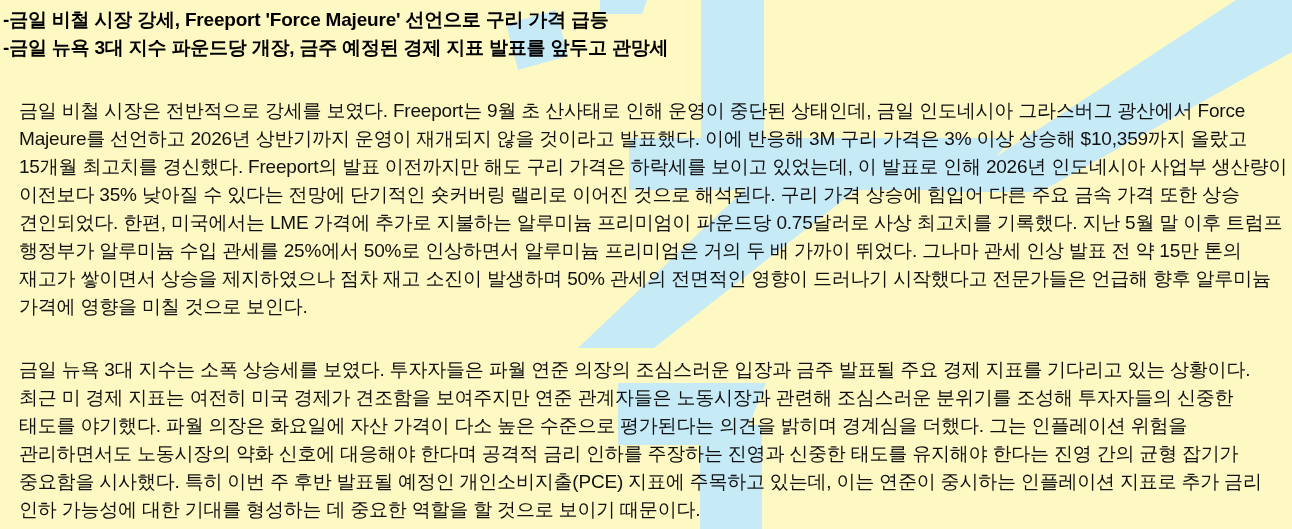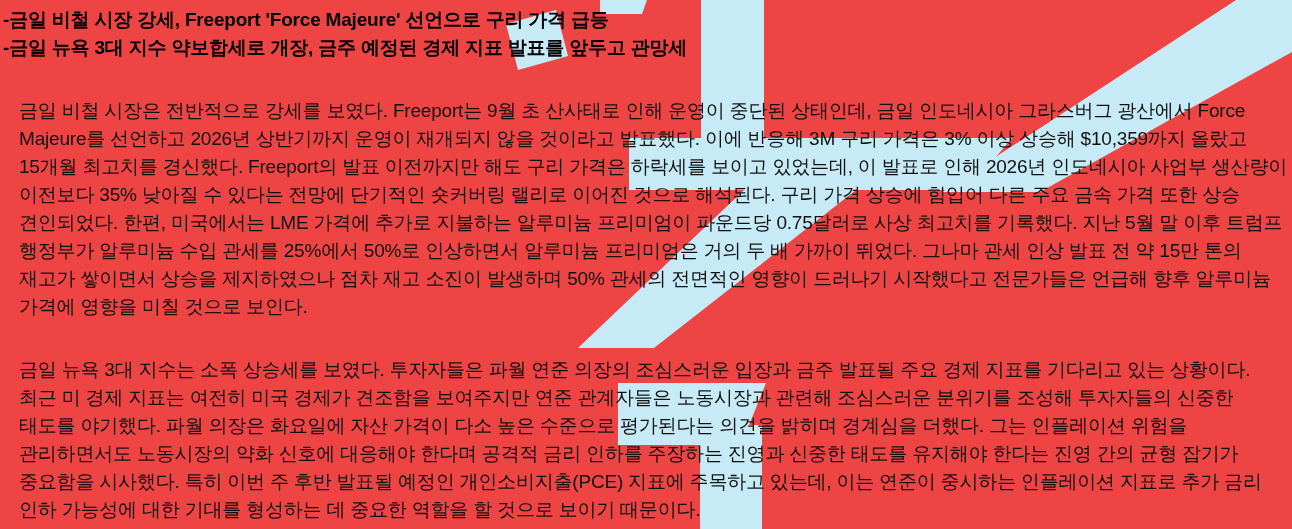--- a/index.html
+++ b/index.html
@@ -1,19 +1,19 @@
 <!DOCTYPE html>
 <html><head>
 <meta charset="utf-8">
 <style>
   html,body{margin:0;padding:0;background:#ffffff;}
   .page{
     position:relative;
     width:1292px;height:529px;
-    background:#ef4444;
+    background:#fef9c3;
     overflow:hidden;
     font-family:"Liberation Sans", sans-serif;
   }
   .watermark{
     position:absolute;left:0;top:0;width:1292px;height:529px;
     pointer-events:none;
   }
   .content{
     position:relative;
     padding:6px 2px 0 3px;
@@ -50,21 +50,21 @@
     <polygon points="1236,0 1292,0 1292,52 1040,192 942,192" fill="#c7eaf7"></polygon>
     <polygon points="744,190 856,190 654,348 578,348" fill="#c7eaf7"></polygon>
     <polygon points="618,383 766,383 741,445 618,445" fill="#c7eaf7"></polygon>
     <polygon points="700,425 762,425 762,529 700,529" fill="#c7eaf7"></polygon>
   </svg>
 
   <div class="content">
 
     <div class="headlines">
       <p>-금일 비철 시장 강세, Freeport 'Force Majeure' 선언으로 구리 가격 급등</p>
-      <p>-금일 뉴욕 3대 지수 약보합세로 개장, 금주 예정된 경제 지표 발표를 앞두고 관망세</p>
+      <p>-금일 뉴욕 3대 지수 파운드당 개장, 금주 예정된 경제 지표 발표를 앞두고 관망세</p>
     </div>
 
     <p class="bodytext">금일 비철 시장은 전반적으로 강세를 보였다. Freeport는 9월 초 산사태로 인해 운영이 중단된 상태인데, 금일 인도네시아 그라스버그 광산에서 Force Majeure를 선언하고 2026년 상반기까지 운영이 재개되지 않을 것이라고 발표했다. 이에 반응해 3M 구리 가격은 3% 이상 상승해 $10,359까지 올랐고 15개월 최고치를 경신했다. Freeport의 발표 이전까지만 해도 구리 가격은 하락세를 보이고 있었는데, 이 발표로 인해 2026년 인도네시아 사업부 생산량이 이전보다 35% 낮아질 수 있다는 전망에 단기적인 숏커버링 랠리로 이어진 것으로 해석된다. 구리 가격 상승에 힘입어 다른 주요 금속 가격 또한 상승 견인되었다. 한편, 미국에서는 LME 가격에 추가로 지불하는 알루미늄 프리미엄이 파운드당 0.75달러로 사상 최고치를 기록했다. 지난 5월 말 이후 트럼프 행정부가 알루미늄 수입 관세를 25%에서 50%로 인상하면서 알루미늄 프리미엄은 거의 두 배 가까이 뛰었다. 그나마 관세 인상 발표 전 약 15만 톤의 재고가 쌓이면서 상승을 제지하였으나 점차 재고 소진이 발생하며 50% 관세의 전면적인 영향이 드러나기 시작했다고 전문가들은 언급해 향후 알루미늄 가격에 영향을 미칠 것으로 보인다.</p>
 
     <p class="bodytext">금일 뉴욕 3대 지수는 소폭 상승세를 보였다. 투자자들은 파월 연준 의장의 조심스러운 입장과 금주 발표될 주요 경제 지표를 기다리고 있는 상황이다. 최근 미 경제 지표는 여전히 미국 경제가 견조함을 보여주지만 연준 관계자들은 노동시장과 관련해 조심스러운 분위기를 조성해 투자자들의 신중한 태도를 야기했다. 파월 의장은 화요일에 자산 가격이 다소 높은 수준으로 평가된다는 의견을 밝히며 경계심을 더했다. 그는 인플레이션 위험을 관리하면서도 노동시장의 약화 신호에 대응해야 한다며 공격적 금리 인하를 주장하는 진영과 신중한 태도를 유지해야 한다는 진영 간의 균형 잡기가 중요함을 시사했다. 특히 이번 주 후반 발표될 예정인 개인소비지출(PCE) 지표에 주목하고 있는데, 이는 연준이 중시하는 인플레이션 지표로 추가 금리 인하 가능성에 대한 기대를 형성하는 데 중요한 역할을 할 것으로 보이기 때문이다.</p>
 
   </div>
 </div>
 
 </body></html>

